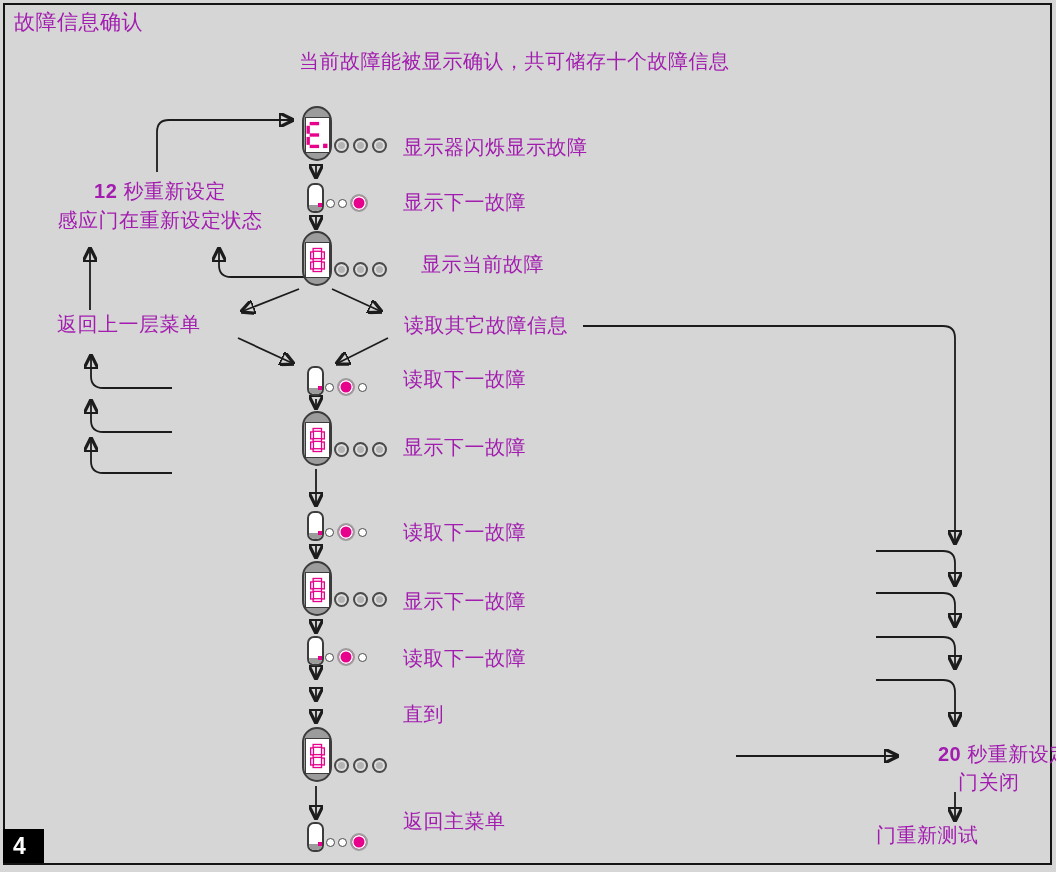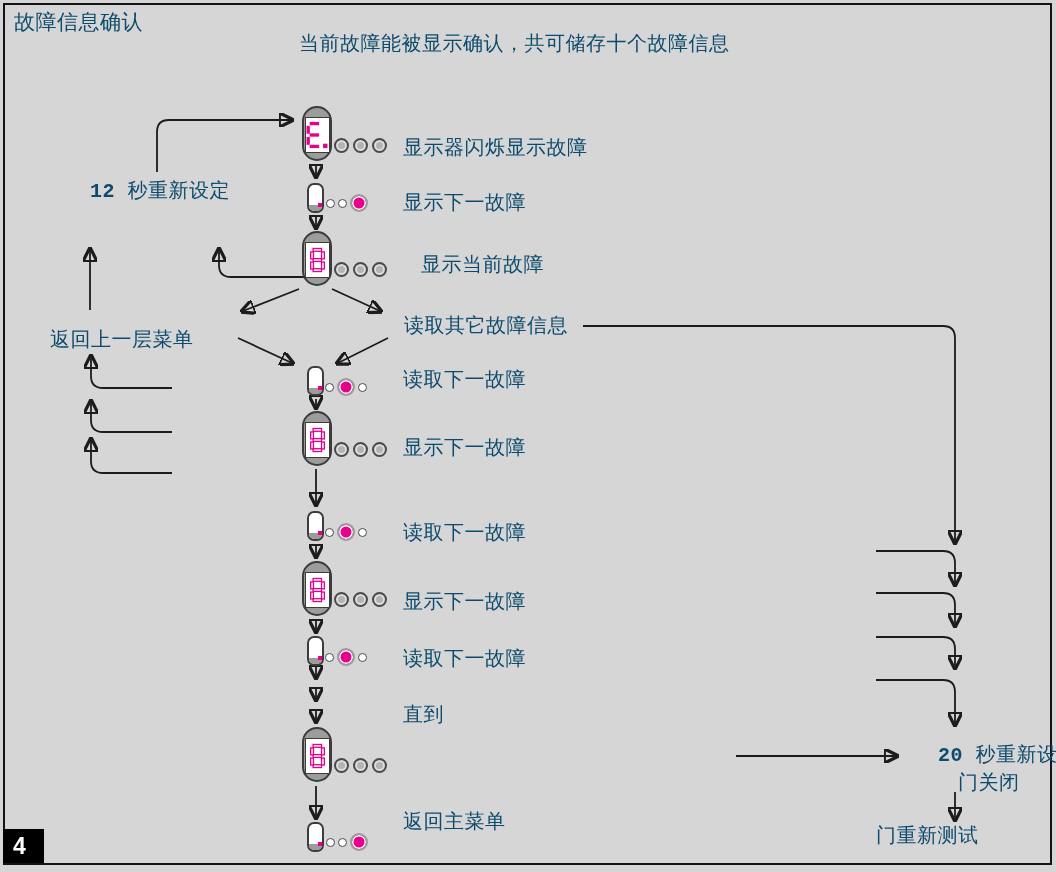--- a/index.html
+++ b/index.html
@@ -11,21 +11,21 @@
     font-family: "Liberation Sans", sans-serif;
     color:#2b2b2b;
     overflow: hidden;
   }
   .frame {
     position:absolute; left:3px; top:3px; width:1049px; height:862px;
     border:2.5px solid #141414;
   }
   #wires { position:absolute; left:0; top:0; pointer-events:none; }
   #wires path { fill:none; stroke:#1c1c1c; stroke-width:1.8px; }
-  .lbl { position:absolute; font-size:20px; white-space:nowrap; letter-spacing:0.5px; color:#0c4a6e;font-family:Liberation Mono, monospace; }
+  .lbl { position:absolute; font-size:20px; white-space:nowrap; letter-spacing:0.5px; color:#a21caf; }
   .title { font-size:21px; }
   .centered { text-align:center; line-height:29px; }
   .num { font-weight:bold; }
   
   .display {
     position:absolute; width:30px; height:55px;
     background:#9c9c9c; border:2.5px solid #3c3c3c; border-radius:15px;
   }
   .display .screen {
     position:absolute; left:0.5px; right:0.5px; top:9px; bottom:6px;
@@ -109,26 +109,27 @@
     <path d="M583,326 H943 Q955,326 955,338 V542" marker-end="url(#arr)"></path>
     <path d="M876,551 H943 Q955,551 955,563 V584" marker-end="url(#arr)"></path>
     <path d="M876,593 H943 Q955,593 955,605 V625" marker-end="url(#arr)"></path>
     <path d="M876,637 H943 Q955,637 955,649 V667" marker-end="url(#arr)"></path>
     <path d="M876,680 H943 Q955,680 955,692 V724" marker-end="url(#arr)"></path>
     <path d="M736,756 H896" marker-end="url(#arr)"></path>
     <path d="M955,792 V819" marker-end="url(#arr)"></path>
   </svg>
 
   <div class="lbl title" style="left:14px; top:8px;">故障信息确认</div>
-  <div class="lbl" style="left:299px; top:30px;">当前故障能被显示确认，共可储存十个故障信息</div>
+  <div class="lbl" style="left:299px; top:48px;">当前故障能被显示确认，共可储存十个故障信息</div>
 
   <div class="lbl centered" style="left:38px; top:177px; width:244px;">
     <div><span class="num">12</span><span> 秒重新设定</span></div>
-  </div>
-  <div class="lbl" style="left:50px; top:311px;margin-top:15px;">返回上一层菜单</div>
+    <div>感应门在重新设定状态</div>
+  </div>
+  <div class="lbl" style="left:57px; top:311px;">返回上一层菜单</div>
 
   <div class="lbl" style="left:404px; top:312px;">读取其它故障信息</div>
   <div class="lbl" style="left:938px; top:741px;"><span class="num">20</span><span> 秒重新设定</span></div>
   <div class="lbl" style="left:911px; top:769px;margin-left:47px;">门关闭</div>
   <div class="lbl" style="left:876px; top:822px;">门重新测试</div>
 
   <div class="display" style="left:302px; top:106px;">
     <div class="screen">
       <svg width="22" height="28" viewBox="0 0 21 26" fill="#e6008c">
         <rect x="3.5" y="0.5" width="9" height="3.2"></rect>

